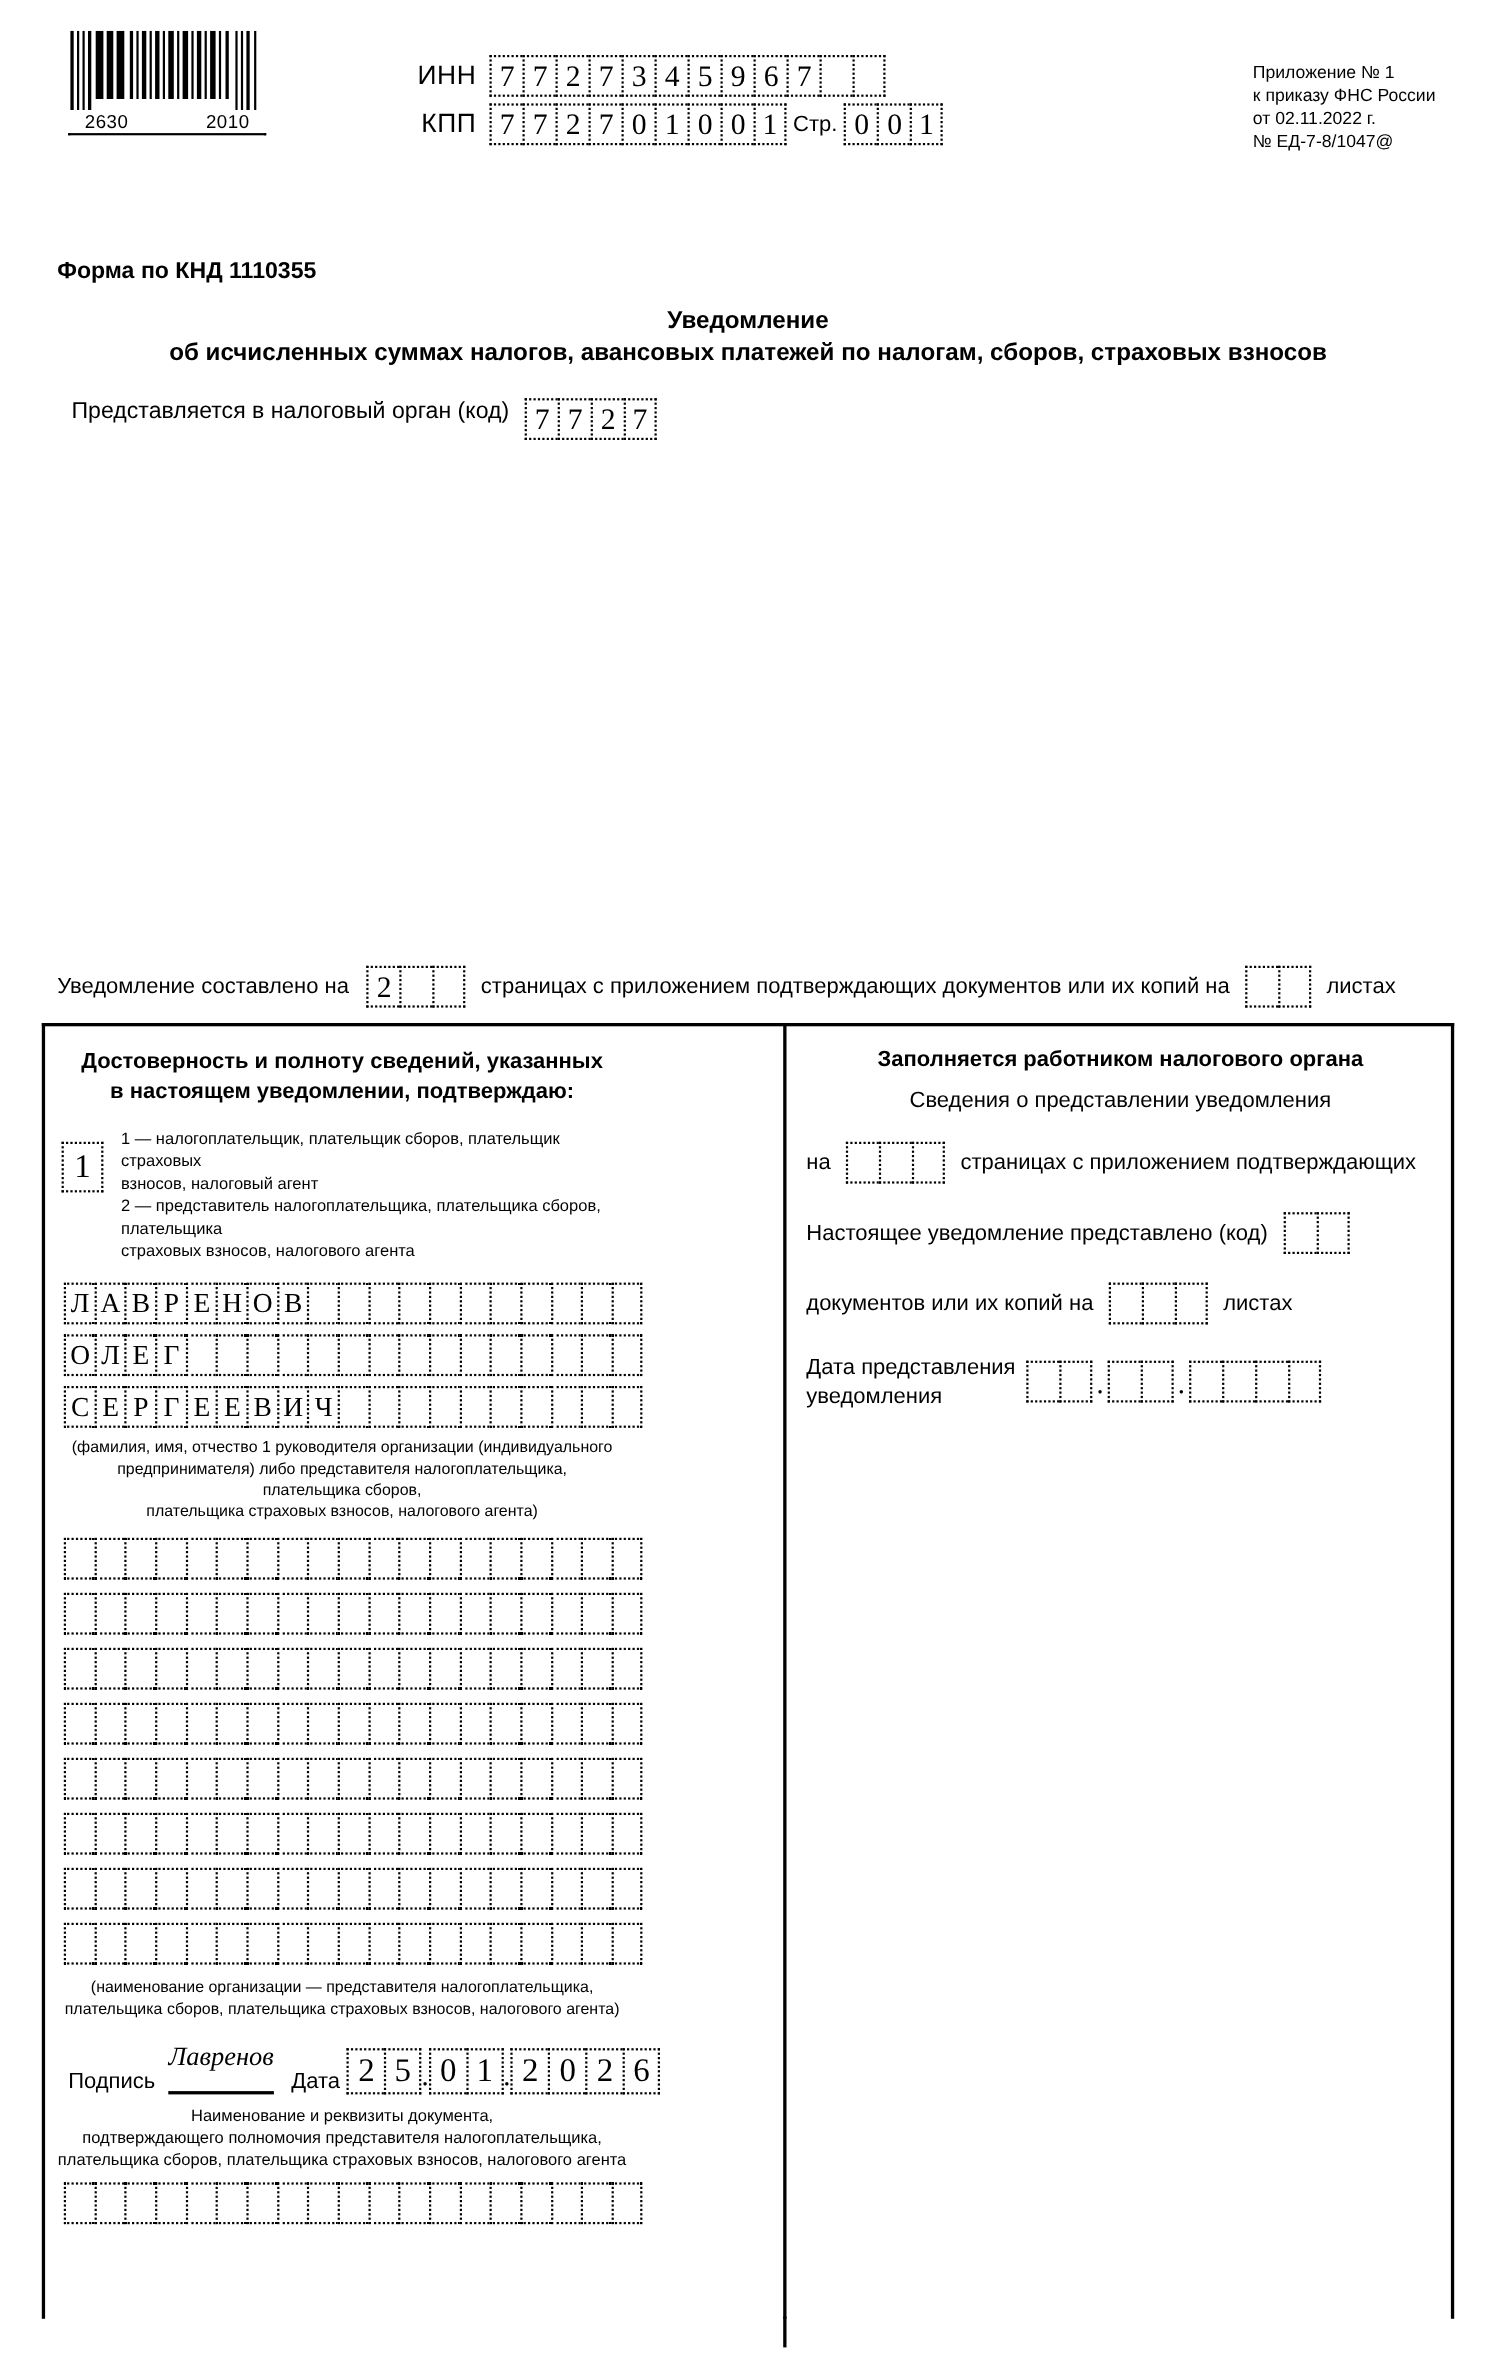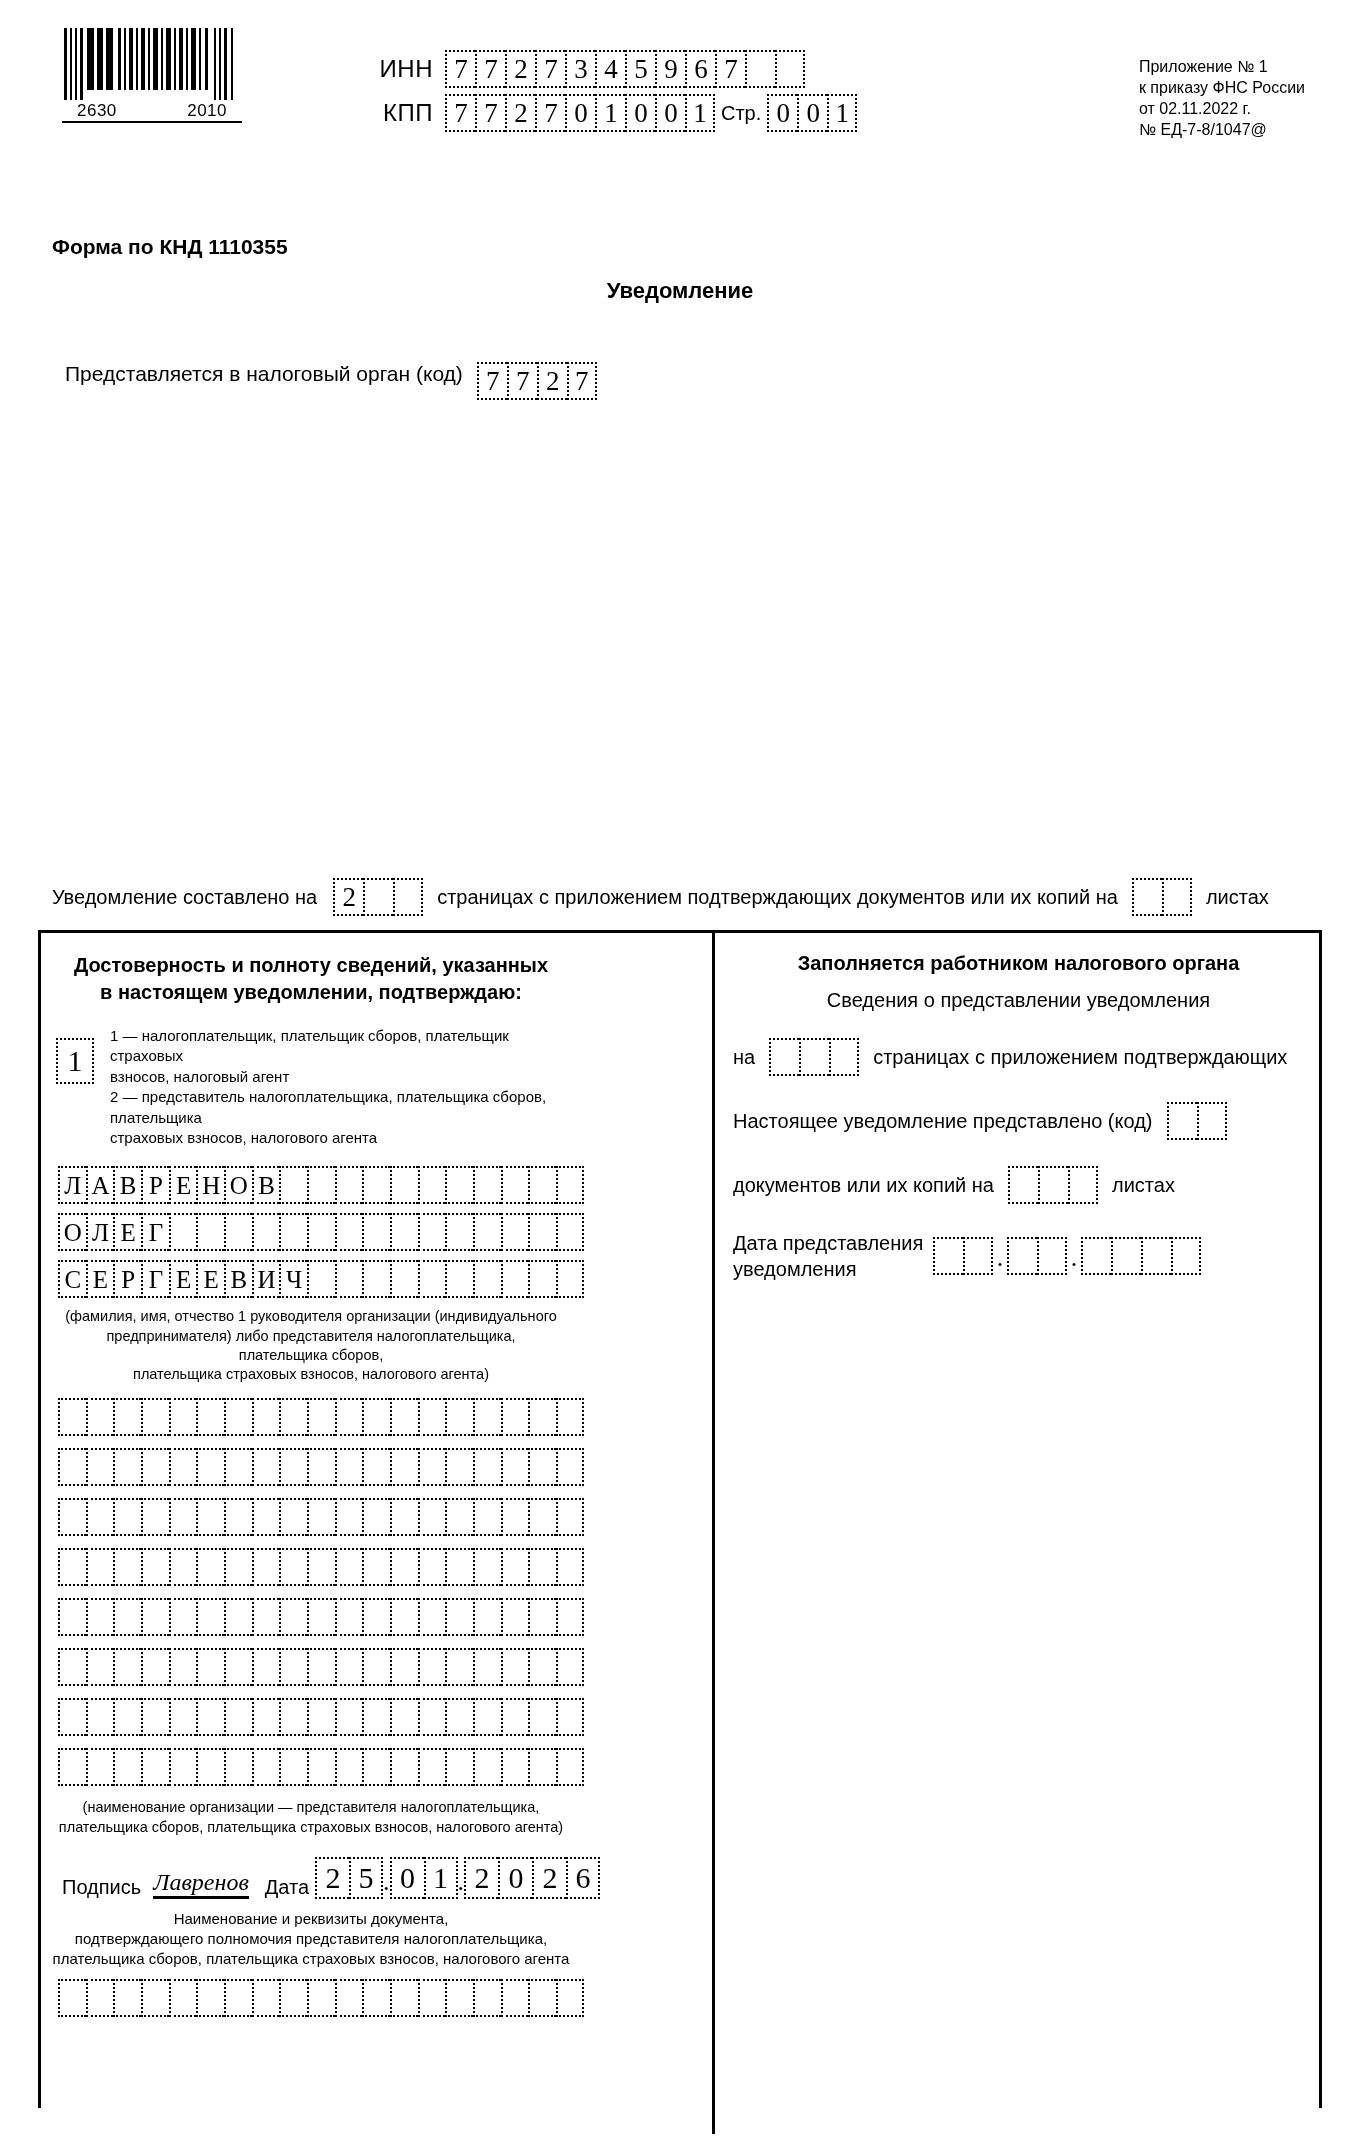--- a/index.html
+++ b/index.html
@@ -159,21 +159,21 @@
   }
 
   .sign-row {
     display: flex; align-items: flex-end;
     margin: 20px 0 0 24px;
   }
   .sign-label { font-size: 20px; margin-right: 12px; }
   .sign-value {
     width: 168px; border-bottom: 3px solid #000;
     text-align: center; font-family: "Liberation Serif", serif;
-    font-style: italic; font-size: 24px; padding-bottom: 0;
+    font-style: italic; font-size: 24px; padding-bottom: 17px;
     margin-right: 16px;
   }
   .date-label { font-size: 20px; margin-right: 6px; }
 
   .doc-caption {
     text-align: center; font-size: 15px; line-height: 1.34;
     margin: 10px 14px 0 14px;
   }
   .doc-rows { margin: 10px 0 0 20px; }
 
@@ -281,20 +281,21 @@
 
   <div class="appendix">
     <div>Приложение № 1</div>
     <div>к приказу ФНС России</div>
     <div>от 02.11.2022 г.</div>
     <div>№ ЕД-7-8/1047@</div>
   </div>
 
   <div class="knd">Форма по КНД 1110355</div>
   <div class="title-main">Уведомление</div>
+  <div class="title-sub">об исчисленных суммах налогов, авансовых платежей по налогам, сборов, страховых взносов</div>
 
   <div class="organ-row">
     <span class="organ-label">Представляется в налоговый орган (код)</span>
     <span class="cells">
         <span class="cell w">7</span>
         <span class="cell w">7</span>
         <span class="cell w">2</span>
         <span class="cell w">7</span>
       </span>
   </div>

